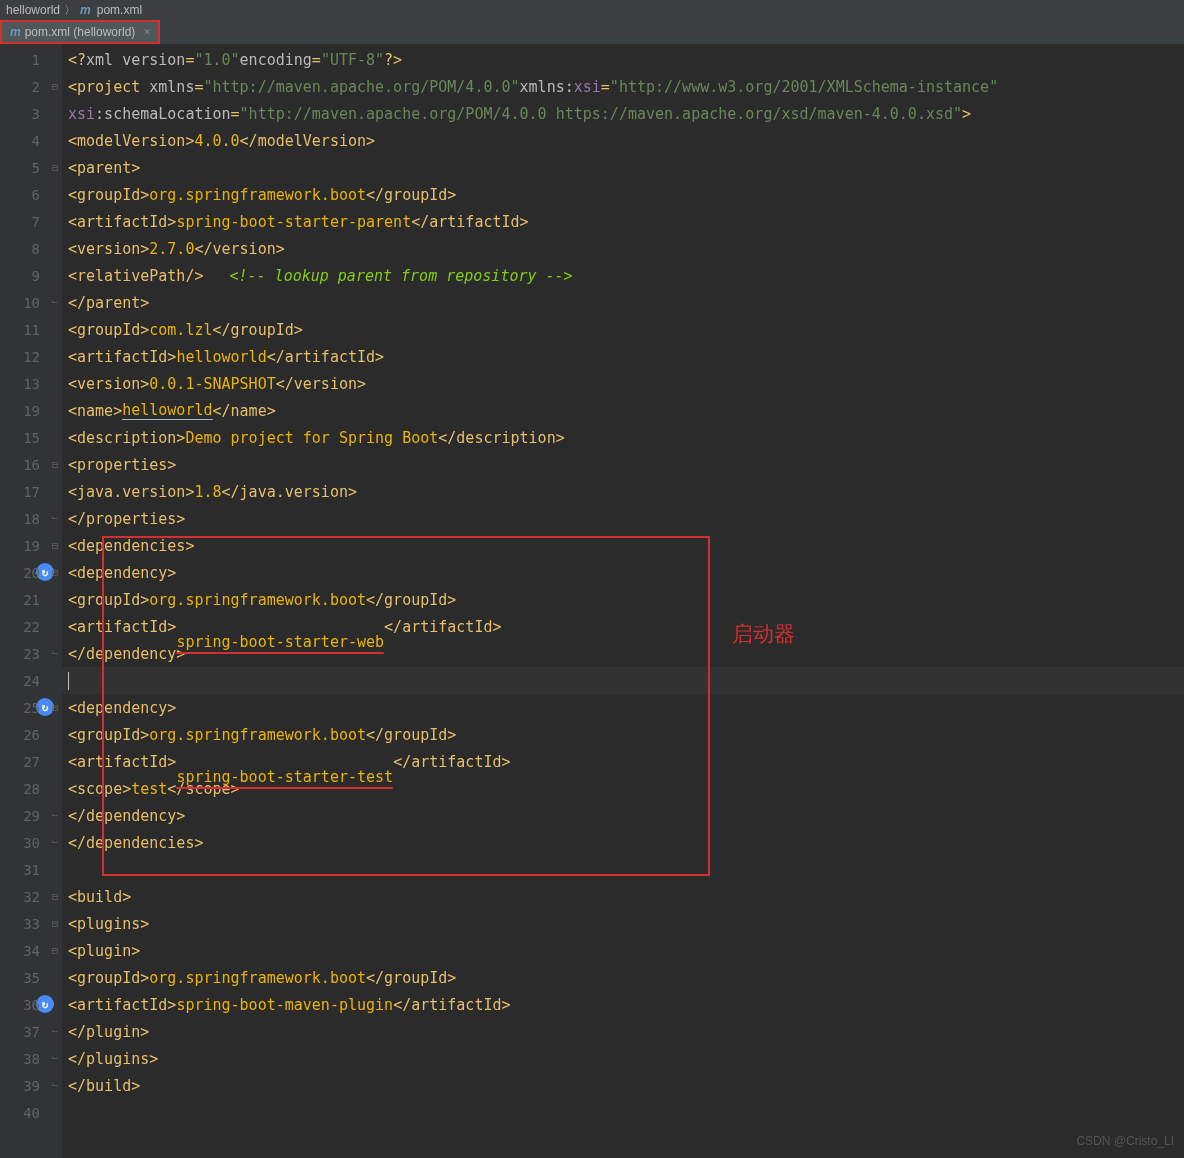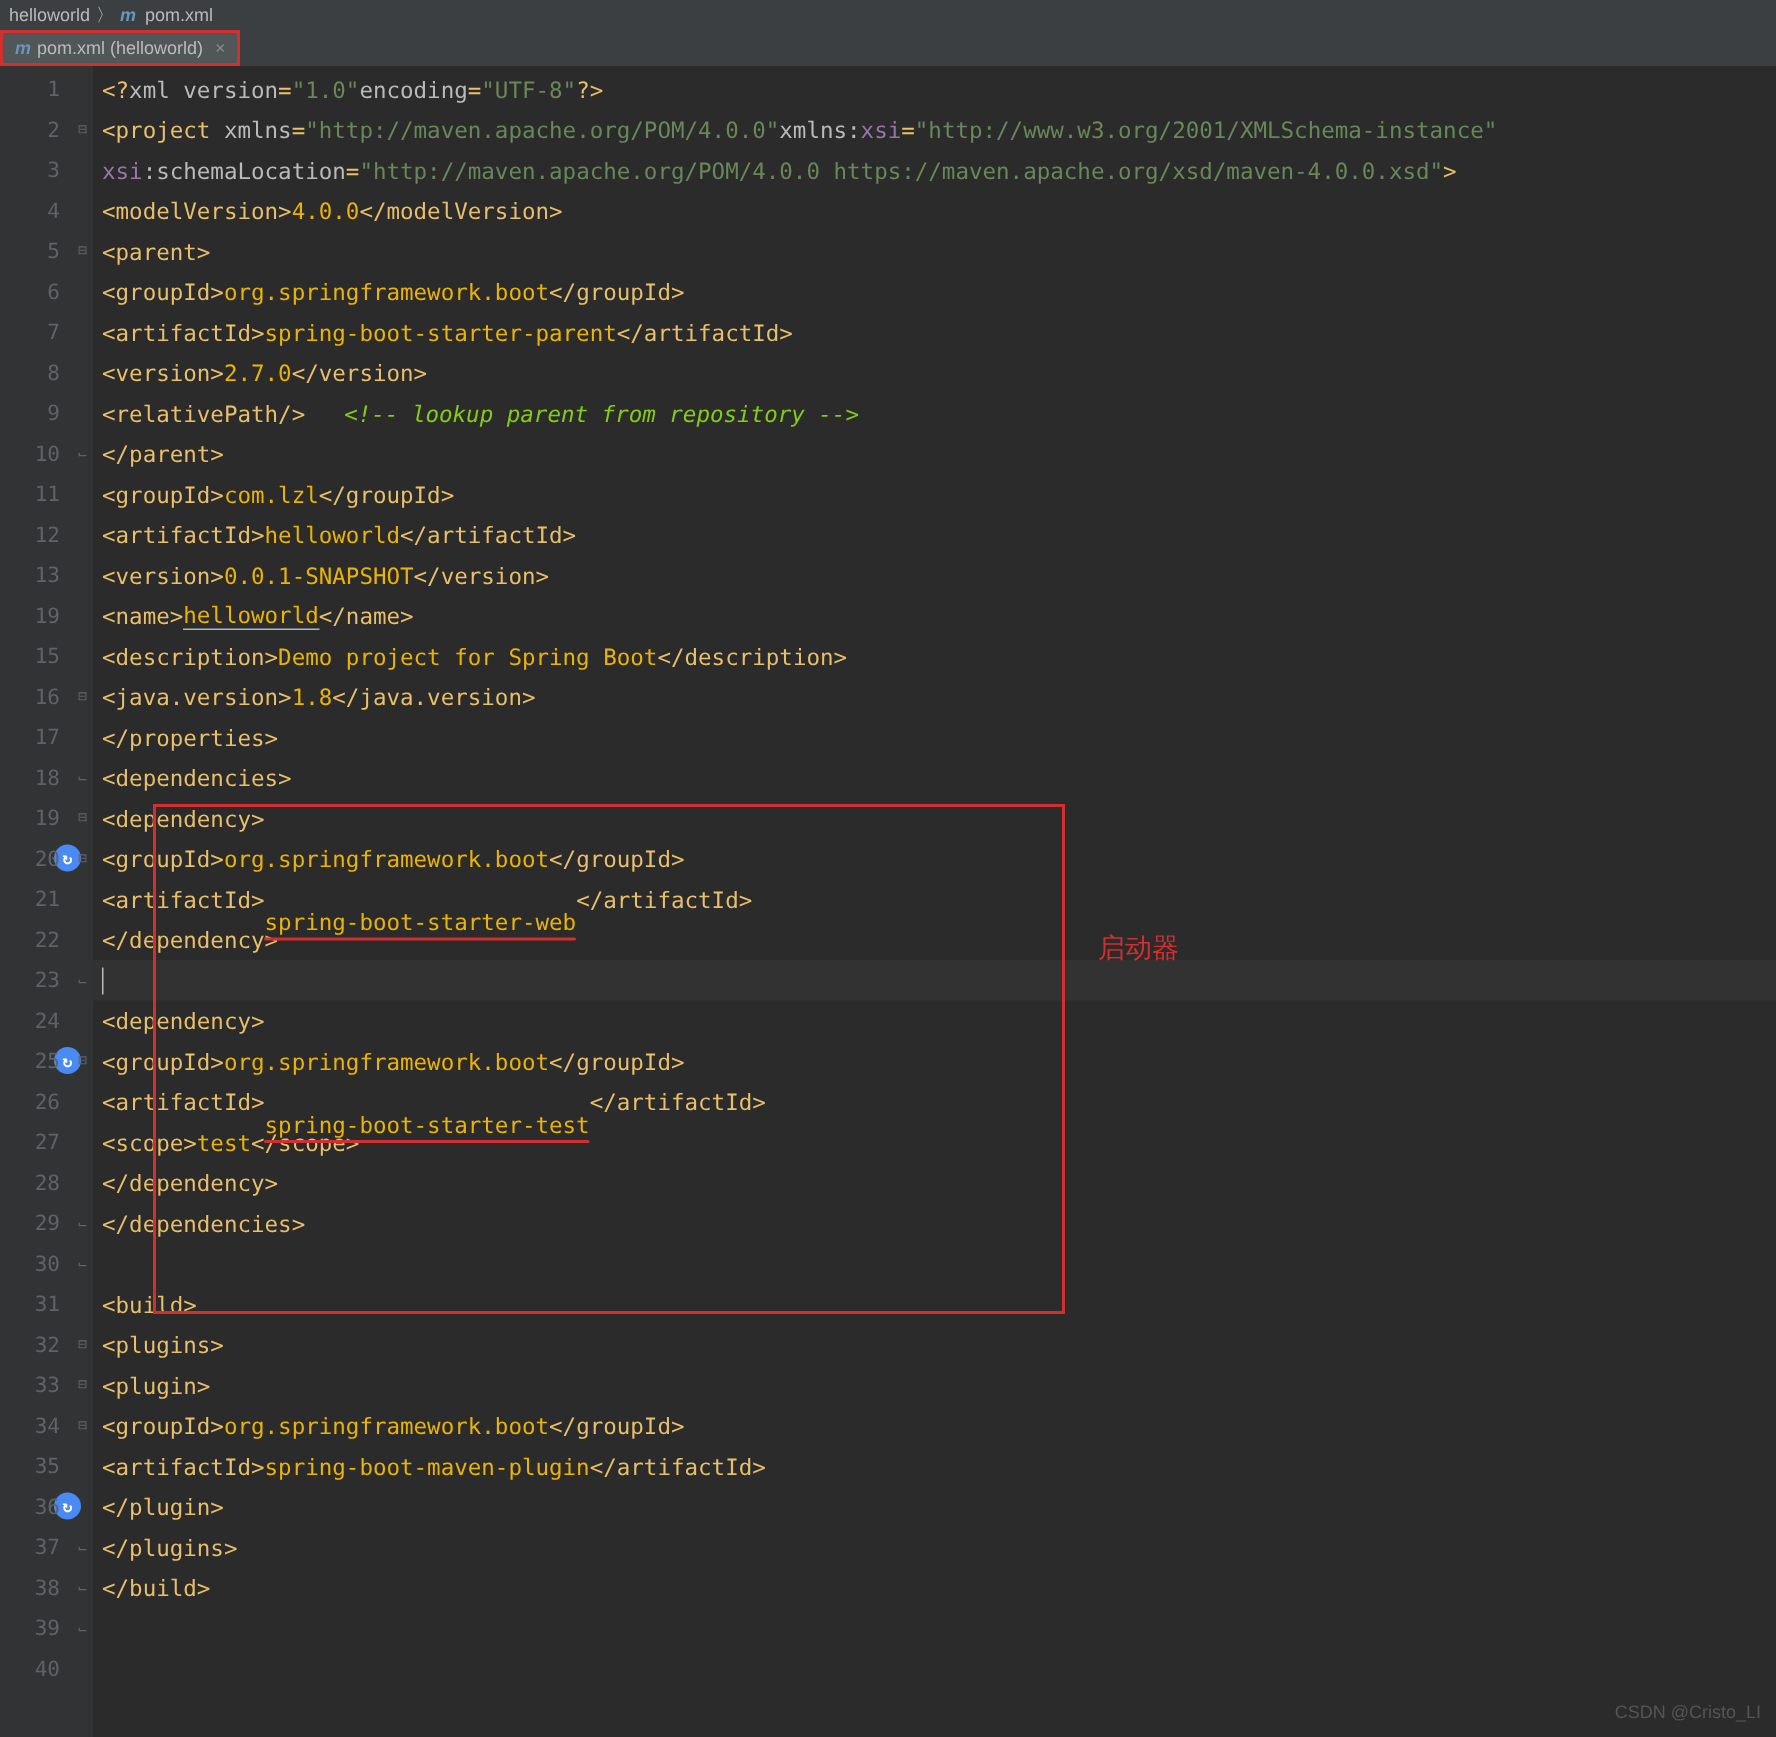--- a/index.html
+++ b/index.html
@@ -151,21 +151,21 @@
 }
 .red-box {
   position: absolute;
   border: 2px solid #d32f2f;
   pointer-events: none;
 }
 .annotation {
   position: absolute;
   color: #d32f2f;
   font-family: sans-serif;
-  font-size: 18px;
+  font-size: 21px;
 }
 .watermark {
   position: absolute;
   right: 10px;
   bottom: 10px;
   color: #555;
   font-size: 12px;
   font-family: sans-serif;
   margin-left: 20px;
 }
@@ -245,20 +245,21 @@
       <div class="code-line">        <span class="tag">&lt;groupId&gt;</span><span class="txt">org.springframework.boot</span><span class="tag">&lt;/groupId&gt;</span></div>
       <div class="code-line">        <span class="tag">&lt;artifactId&gt;</span><span class="txt">spring-boot-starter-parent</span><span class="tag">&lt;/artifactId&gt;</span></div>
       <div class="code-line">        <span class="tag">&lt;version&gt;</span><span class="txt">2.7.0</span><span class="tag">&lt;/version&gt;</span></div>
       <div class="code-line">        <span class="tag">&lt;relativePath/&gt;</span> <span class="comment">&lt;!-- lookup parent from repository --&gt;</span></div>
       <div class="code-line">    <span class="tag">&lt;/parent&gt;</span></div>
       <div class="code-line">    <span class="tag">&lt;groupId&gt;</span><span class="txt">com.lzl</span><span class="tag">&lt;/groupId&gt;</span></div>
       <div class="code-line">    <span class="tag">&lt;artifactId&gt;</span><span class="txt">helloworld</span><span class="tag">&lt;/artifactId&gt;</span></div>
       <div class="code-line">    <span class="tag">&lt;version&gt;</span><span class="txt">0.0.1-SNAPSHOT</span><span class="tag">&lt;/version&gt;</span></div>
       <div class="code-line">    <span class="tag">&lt;name&gt;</span><span class="txt underline-link">helloworld</span><span class="tag">&lt;/name&gt;</span></div>
       <div class="code-line">    <span class="tag">&lt;description&gt;</span><span class="txt">Demo project for Spring Boot</span><span class="tag">&lt;/description&gt;</span></div>
+      <div class="code-line">    <span class="tag">&lt;properties&gt;</span></div>
       <div class="code-line">        <span class="tag">&lt;java.version&gt;</span><span class="txt">1.8</span><span class="tag">&lt;/java.version&gt;</span></div>
       <div class="code-line">    <span class="tag">&lt;/properties&gt;</span></div>
       <div class="code-line">    <span class="tag">&lt;dependencies&gt;</span></div>
       <div class="code-line">        <span class="tag">&lt;dependency&gt;</span></div>
       <div class="code-line">            <span class="tag">&lt;groupId&gt;</span><span class="txt">org.springframework.boot</span><span class="tag">&lt;/groupId&gt;</span></div>
       <div class="code-line">            <span class="tag">&lt;artifactId&gt;</span><span class="txt red-underline">spring-boot-starter-web</span><span class="tag">&lt;/artifactId&gt;</span></div>
       <div class="code-line">        <span class="tag">&lt;/dependency&gt;</span></div>
       <div class="code-line current"><span class="caret"></span></div>
       <div class="code-line">        <span class="tag">&lt;dependency&gt;</span></div>
       <div class="code-line">            <span class="tag">&lt;groupId&gt;</span><span class="txt">org.springframework.boot</span><span class="tag">&lt;/groupId&gt;</span></div>

